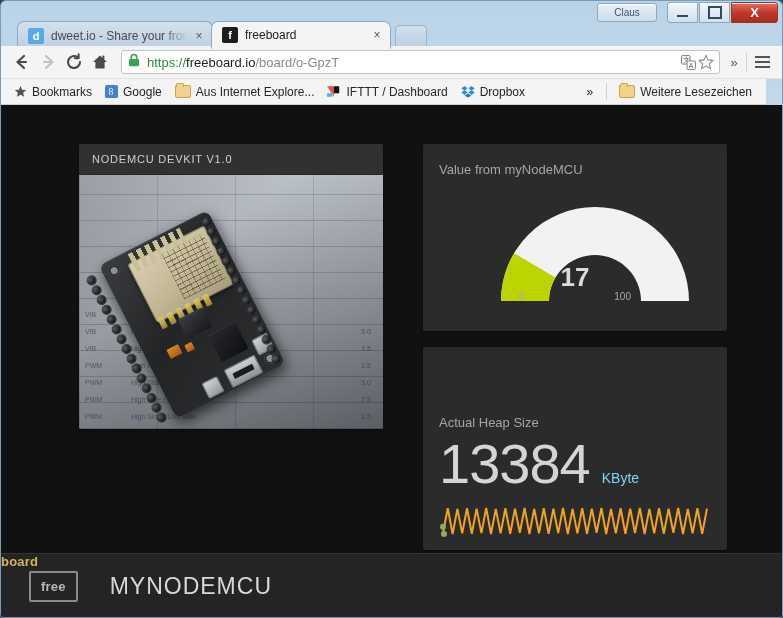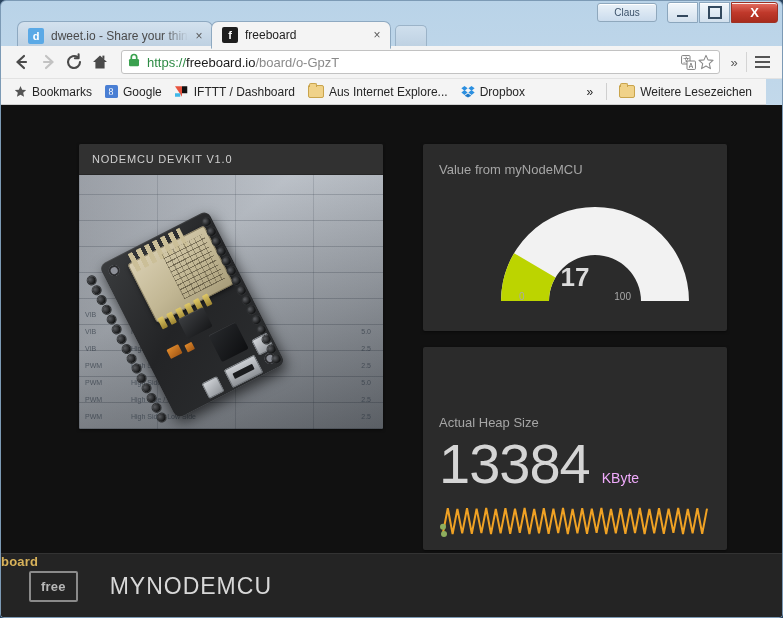--- a/index.html
+++ b/index.html
@@ -433,21 +433,21 @@
   }
   .big-row { display: flex; align-items: baseline; margin-top: 2px; }
   .big-value {
     font-size: 56px;
     line-height: 1;
     color: #d5d5d5;
     letter-spacing: -1px;
   }
   .big-unit {
     font-size: 14px;
-    color: #f0abfc;
+    color: #7dd3fc;
     margin-left: 12px;
   }
   .spark { margin-top: 12px; }
   
   .bottombar {
     position: absolute;
     left: 0; bottom: 0;
     width: 783px;
     height: 66px;
     background: #242424;
@@ -489,21 +489,21 @@
       <div class="wbtn max">
         <span class="glyph-max"></span>
       </div>
       <div class="wbtn close">X</div>
     </div>
   </div>
 
   <div class="tabstrip">
     <div class="tab inactive">
       <span class="favicon fav-dweet">d</span>
-      <span class="tab-title">dweet.io - Share your thin</span>
+      <span class="tab-title">dweet.io - Share your from</span>
       <span class="tab-close">×</span>
     </div>
     <div class="tab active">
       <span class="favicon fav-free">f</span>
       <span class="tab-title">freeboard</span>
       <span class="tab-close">×</span>
     </div>
     <div class="newtab"></div>
   </div>
 
@@ -578,33 +578,33 @@
       <span class="bmico">
         <svg width="13" height="13" viewBox="0 0 16 16">
             <rect width="16" height="16" rx="2" fill="#4a7fd4"></rect>
             <text x="4.4" y="12.4" font-size="12" fill="#fff" font-family="Liberation Serif, serif">8</text>
           </svg>
       </span>
       <span>Google</span>
     </div>
     <div class="bm">
       <span class="bmico">
+          <span class="folder"></span>
+        </span>
+      <span>Aus Internet Explore...</span>
+    </div>
+    <div class="bm">
+      <span class="bmico">
         <svg width="14" height="13" viewBox="0 0 16 14">
           <path d="M0 1 L8 1 L8 13 Z" fill="#e8543f"></path>
           <path d="M8 1 L14 1 L14 9 L8 9 Z" fill="#111"></path>
           <path d="M0 9 L6 9 L6 13 L0 13 Z" fill="#3fb7e8"></path>
         </svg>
       </span>
       <span>IFTTT / Dashboard</span>
-    </div>
-    <div class="bm">
-      <span class="bmico">
-          <span class="folder"></span>
-        </span>
-      <span>Aus Internet Explore...</span>
     </div>
     <div class="bm">
       <span class="bmico">
         <svg width="14" height="13" viewBox="0 0 16 14">
           <path d="M4 0.6 L0.4 3.4 L4 6.2 L7.6 3.4 Z" fill="#2b8fe0"></path>
           <path d="M12 0.6 L15.6 3.4 L12 6.2 L8.4 3.4 Z" fill="#2b8fe0"></path>
           <path d="M0.4 8.2 L4 5.4 L7.6 8.2 L4 11 Z" fill="#2b8fe0"></path>
           <path d="M8.4 8.2 L12 5.4 L15.6 8.2 L12 11 Z" fill="#2b8fe0"></path>
           <path d="M4.2 11.8 L8 9.3 L11.8 11.8 L8 13.8 Z" fill="#1f7ac9"></path>
         </svg>

